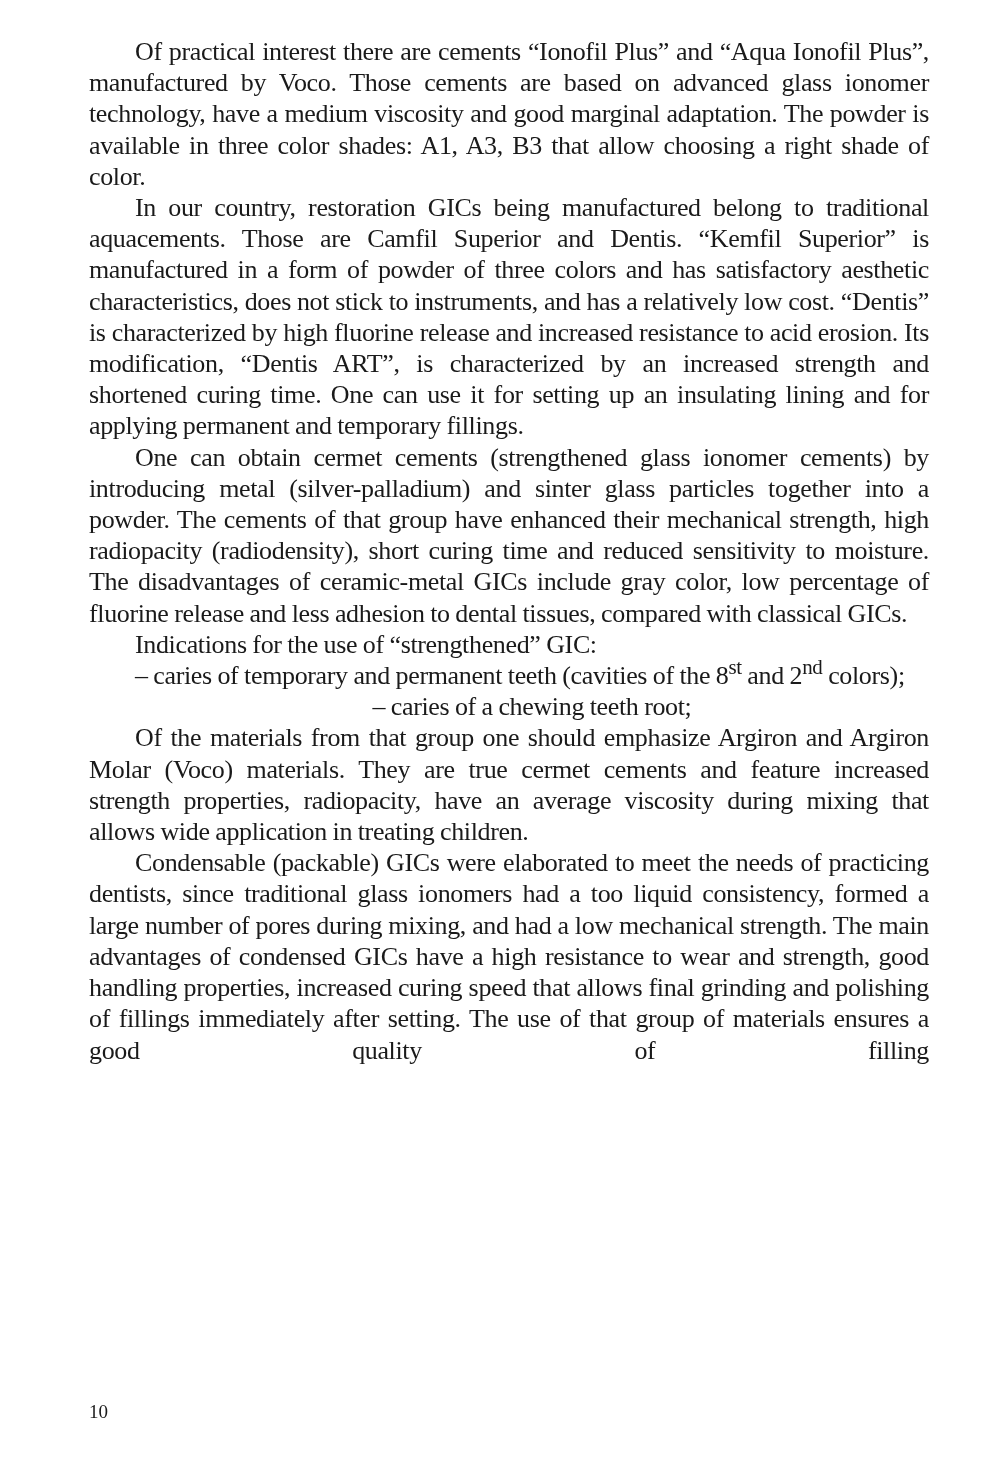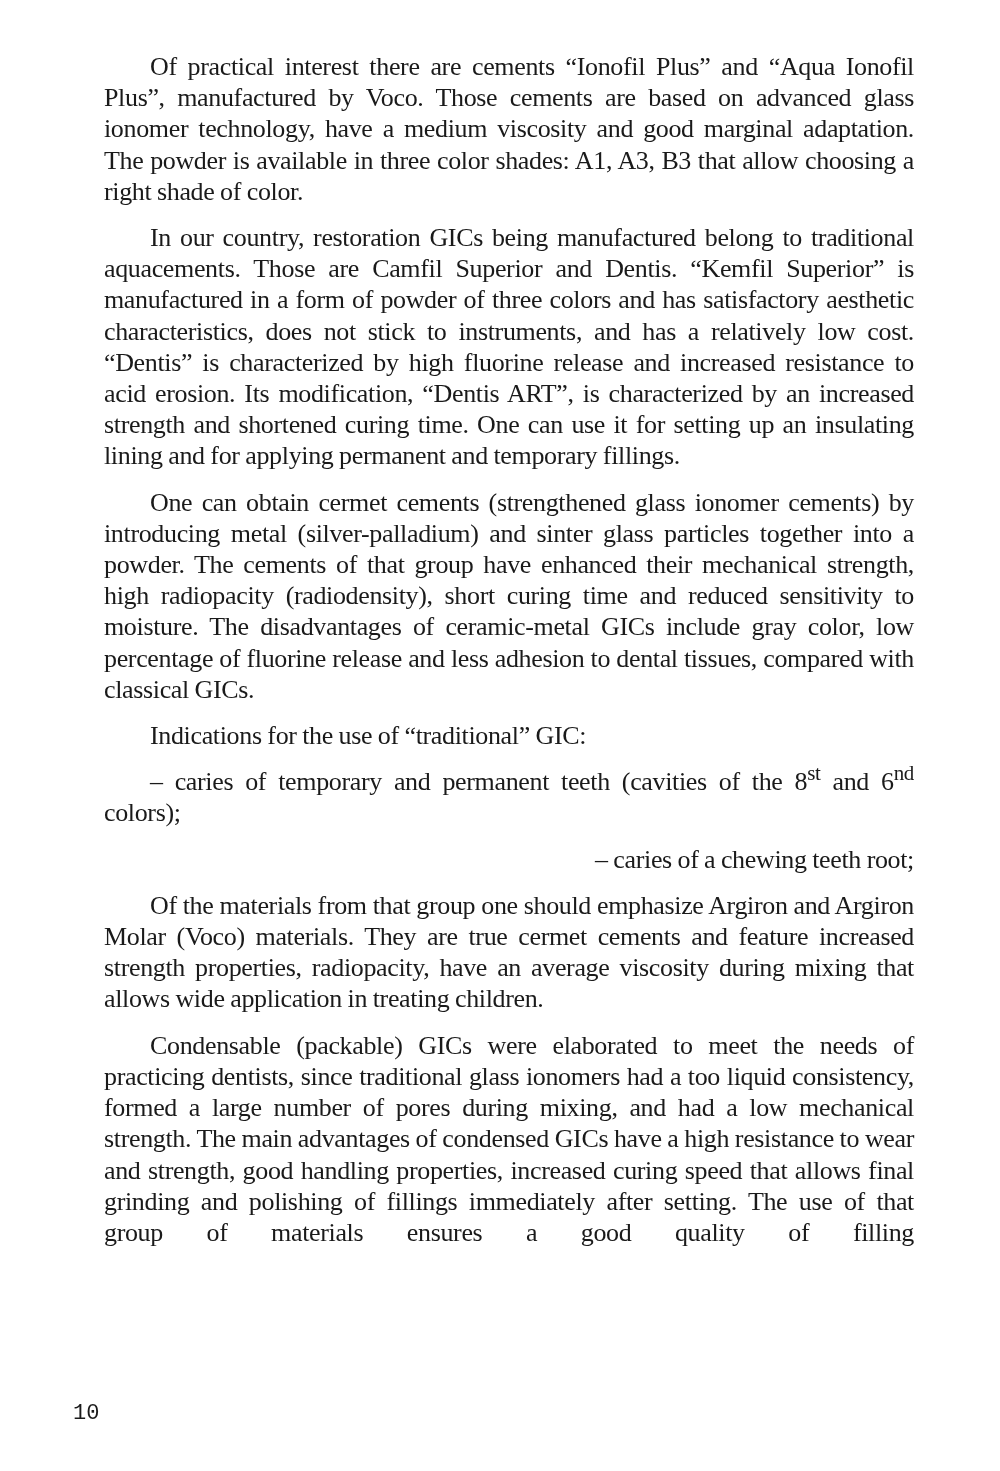--- a/index.html
+++ b/index.html
@@ -3,41 +3,41 @@
 <meta charset="utf-8">
 <style>
   html, body { margin: 0; padding: 0; background: #ffffff; }
   body { width: 1000px; height: 1471px; position: relative; overflow: hidden; }
   .page {
     position: absolute; left: 89px; top: 36px; width: 840px;
     font-family: "Liberation Serif", "DejaVu Serif", serif;
     font-size: 26px; line-height: 31.2px; color: #1a1a1a;
     text-align: justify; letter-spacing: -0.35px; word-spacing: -0.5px;
   }
-  .page p { margin: 15px; text-indent: 46px; }
+  .page p { margin: 0; text-indent: 46px; }
   sup { font-size: 21px; line-height: 0; vertical-align: 10px; }
   .page-number {
-    position: absolute; left: 73px; top: 1401px;
-    font-family: Liberation Mono, monospace;
-    font-size: 22px; color: #1a1a1a;
+    position: absolute; left: 89px; top: 1401px;
+    font-family: Liberation Serif, serif;
+    font-size: 19px; color: #1a1a1a;
   }
 </style>
 </head>
 <body>
 
 <div class="page">
   <p>Of practical interest there are cements “Ionofil Plus” and “Aqua Ionofil Plus”, manufactured by Voco. Those cements are based on advanced glass ionomer technology, have a medium viscosity and good marginal adaptation. The powder is available in three color shades: A1, A3, B3 that allow choosing a right shade of color.</p>
   <p>In our country, restoration GICs being manufactured belong to traditional aquacements. Those are Camfil Superior and Dentis. “Kemfil Superior” is manufactured in a form of powder of three colors and has satisfactory aesthetic characteristics, does not stick to instruments, and has a relatively low cost. “Dentis” is characterized by high fluorine release and increased resistance to acid erosion. Its modification, “Dentis ART”, is characterized by an increased strength and shortened curing time. One can use it for setting up an insulating lining and for applying permanent and temporary fillings.</p>
   <p>One can obtain cermet cements (strengthened glass ionomer cements) by introducing metal (silver-palladium) and sinter glass particles together into a powder. The cements of that group have enhanced their mechanical strength, high radiopacity (radiodensity), short curing time and reduced sensitivity to moisture. The disadvantages of ceramic-metal GICs include gray color, low percentage of fluorine release and less adhesion to dental tissues, compared with classical GICs.</p>
-  <p style="text-align:left">Indications for the use of “traditional” GIC:</p>
+  <p style="text-align:left">Indications for the use of “strengthened” GIC:</p>
 
   <p>
-    <span>– caries of temporary and permanent teeth (cavities of the 8</span><sup>st</sup><span> and 6</span><sup>nd</sup><span> colors);</span>
+    <span>– caries of temporary and permanent teeth (cavities of the 8</span><sup>st</sup><span> and 2</span><sup>nd</sup><span> colors);</span>
   </p>
-  <p style="text-align:right">
+  <p style="text-align:center">
     <span>– caries of a chewing teeth root;</span>
   </p>
 
   <p>Of the materials from that group one should emphasize Argiron and Argiron Molar (Voco) materials. They are true cermet cements and feature increased strength properties, radiopacity, have an average viscosity during mixing that allows wide application in treating children.</p>
   <p style="text-align-last: justify;">Condensable (packable) GICs were elaborated to meet the needs of practicing dentists, since traditional glass ionomers had a too liquid consistency, formed a large number of pores during mixing, and had a low mechanical strength. The main advantages of condensed GICs have a high resistance to wear and strength, good handling properties, increased curing speed that allows final grinding and polishing of fillings immediately after setting. The use of that group of materials ensures a good quality of filling</p>
 </div>
 
 <div class="page-number">10</div>
 
 </body></html>

